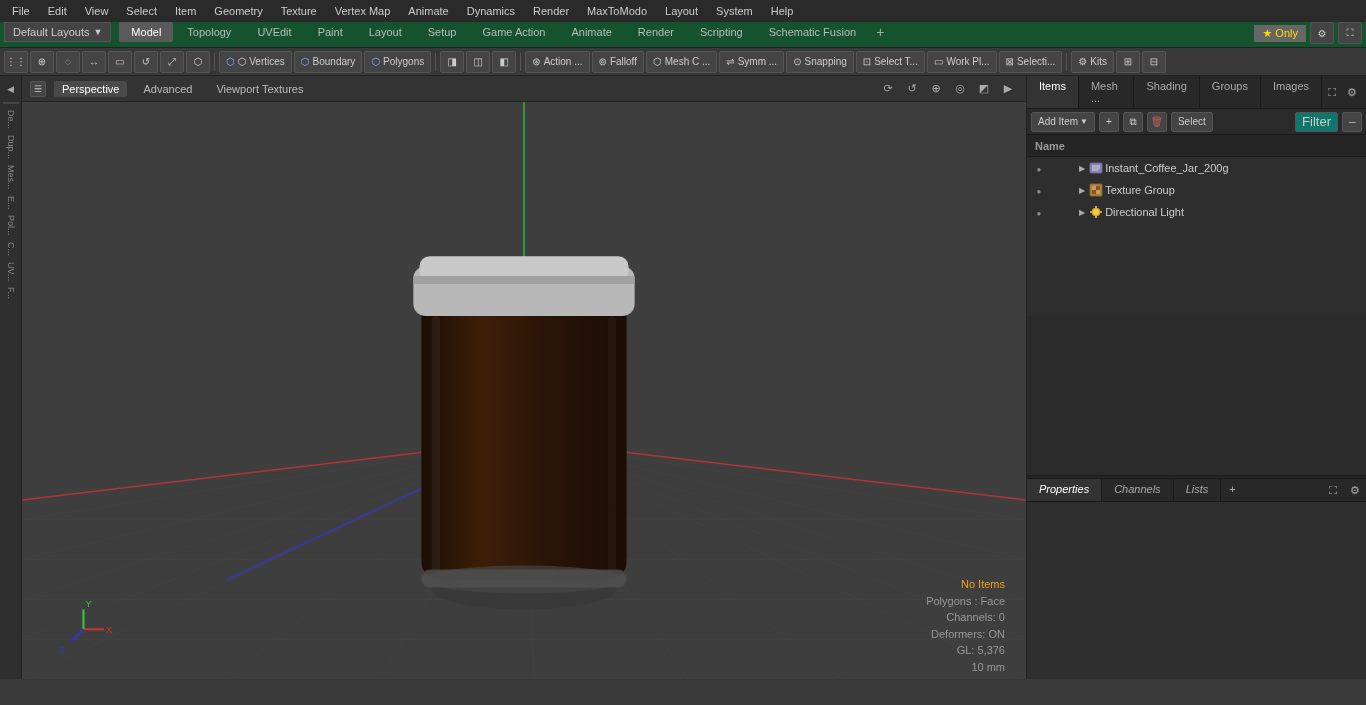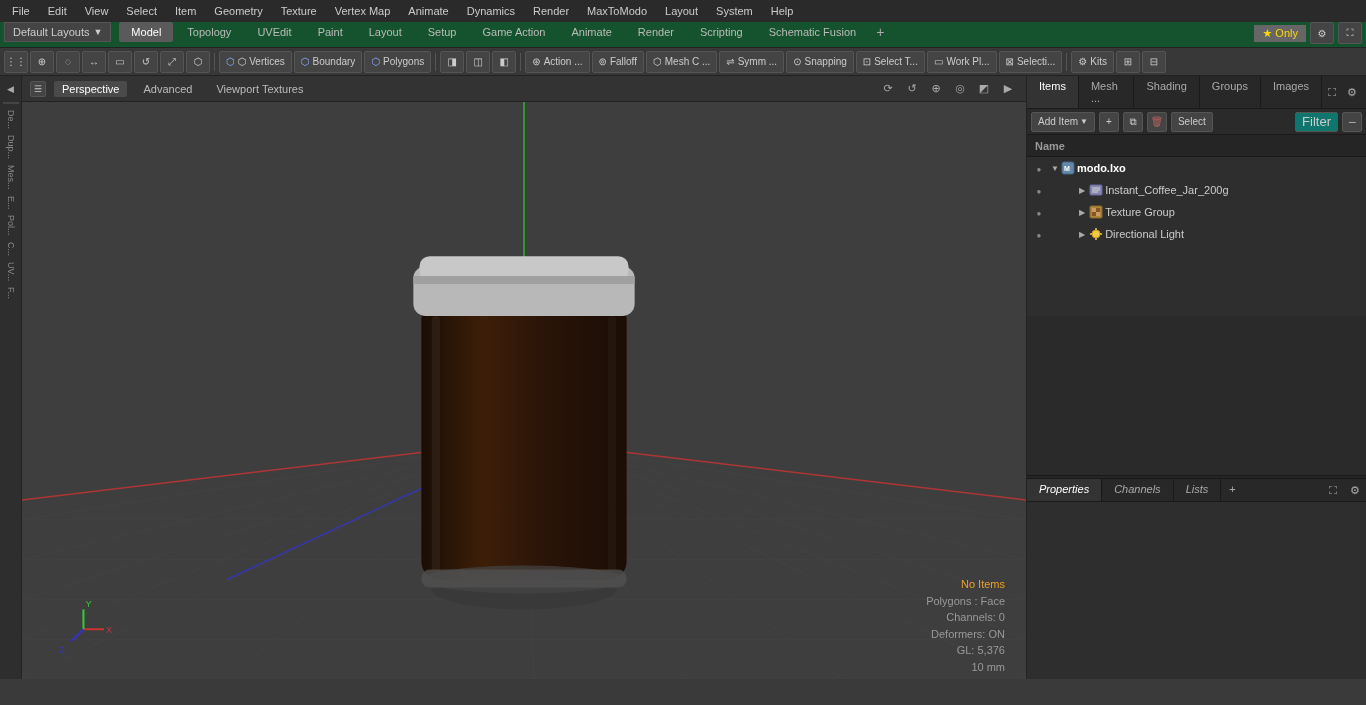--- a/index.html
+++ b/index.html
@@ -385,33 +385,20 @@
             </div>
             <div class="items-minus">−</div>
           </div>
 
           <div id="items-name-header">
             <span class="name-col">Name</span>
           </div>
 
           <div id="item-list">
 
-            <div class="item-row">
-              <div class="item-eye">
-                  <span class="eye-icon"></span>
-                </div>
-              <div class="item-indent">
-                <span class="tri-down" style="font-size:8px;color:#aaa;"></span>
-                <svg width="14" height="14" viewBox="0 0 14 14">
-                  <rect x="1" y="1" width="12" height="12" rx="2" fill="#6688aa" stroke="#446688" stroke-width="1"></rect>
-                  <text x="3" y="10" fill="white" font-size="7" font-weight="bold">M</text>
-                </svg>
-                <span class="item-label item-bold">modo.lxo</span>
-              </div>
-            </div>
 
             <div class="item-row">
               <div class="item-eye">
                   <span class="eye-icon"></span>
                 </div>
               <div class="item-indent indent-1">
                 <span style="display:inline-block;width:10px;"></span>
                 <span style="font-size:8px;color:#aaa;margin-right:2px;">▶</span>
                 <svg width="14" height="14" viewBox="0 0 14 14">
                   <rect x="1" y="2" width="12" height="10" rx="1" fill="#8888aa" stroke="#6666aa" stroke-width="1"></rect>

